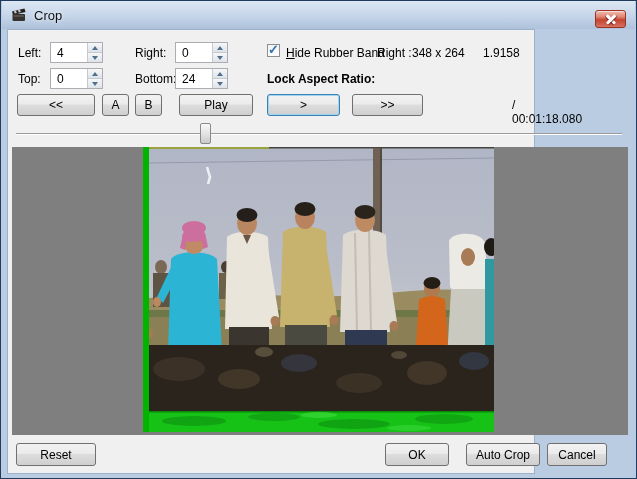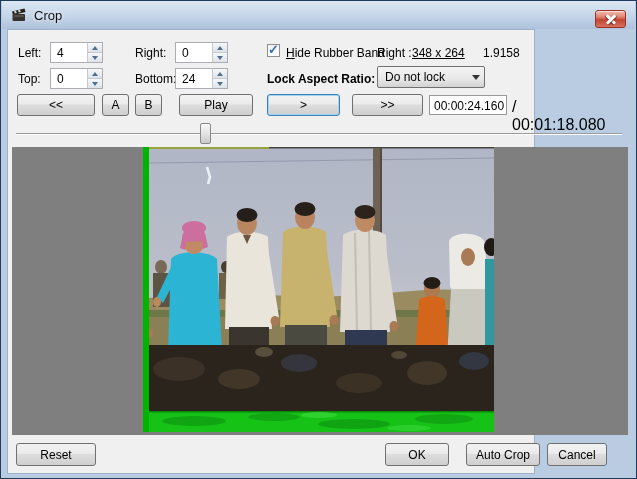--- a/index.html
+++ b/index.html
@@ -57,21 +57,21 @@
 
   
   .btn{position:absolute;height:22px;border:1px solid #707070;border-radius:3px;
     background:linear-gradient(#f2f2f2,#ebebeb 45%,#dddddd 50%,#cfcfcf);
     font-size:12px;display:flex;align-items:center;justify-content:center;cursor:pointer;}
   .btn.focused{border-color:#3c7fb1;box-shadow:inset 0 0 0 1px #9fd5f2;}
   .footer-btn{top:413px;height:23px;}
 
   
   .timebox{position:absolute;left:421px;top:65px;width:78px;height:20px;border:1px solid #999;background:#fff;font-size:12px;padding:3px 0 0 4px;}
-  .timetotal{position:absolute;left:504px;top:68px;font-size:16px;}
+  .timetotal{position:absolute;left:504px;top:68px;font-size:12px;}
 
   
   .slider-track{position:absolute;left:8px;top:103px;width:606px;height:2px;background:#9b9b9b;border-bottom:1px solid #fff;cursor:pointer;}
   .slider-handle{position:absolute;left:192px;top:93px;width:11px;height:21px;border:1px solid #8a8a8a;border-radius:2px;
     background:linear-gradient(#f8f8f8,#e2e2e2 55%,#c9c9c9);cursor:pointer;}
 
   
   .preview{position:absolute;left:4px;top:117px;width:616px;height:288px;background:#7f7f7f;}
   .video{position:absolute;left:131px;top:0;width:351px;height:285px;border-left:6px solid #00b400;box-shadow:inset 1px 0 0 #101010;cursor:crosshair;}
   .video svg{display:block;width:345px;height:285px;}
@@ -125,21 +125,21 @@
           </div>
       </div>
     </div>
 
     <div class="cb">
       <span class="mark">✓</span>
     </div>
     <span class="lbl" style="left:278px;top:16px;"><u>H</u><span>ide Rubber Band</span></span>
 
     <span class="lbl" style="left:369px;top:16px;">Right :</span>
-    <span class="lbl" style="left:404px;top:16px;text-decoration:underline;">348 x 264</span>
+    <span class="lbl" style="left:404px;top:16px;">348 x 264</span>
     <span class="lbl" style="left:475px;top:16px;">1.9158</span>
 
     <span class="lbl" style="left:10px;top:42px;">Top:</span>
     <div class="spin" style="left:42px;top:38px;">
       <div class="val">0</div>
       <div class="arrows">
         <div class="sbtn">
             <span class="tri-up"></span>
           </div>
         <div class="sbtn">
@@ -155,34 +155,27 @@
         <div class="sbtn">
             <span class="tri-up"></span>
           </div>
         <div class="sbtn">
             <span class="tri-down"></span>
           </div>
       </div>
     </div>
 
     <span class="lbl" style="left:259px;top:42px;font-weight:bold;">Lock Aspect Ratio:</span>
-    <div class="combo">
-      <span>Do not lock</span>
-      <span class="arrow-zone">
-          <span class="tri-dd"></span>
-        </span>
-    </div>
 
     <div class="btn" style="left:9px;top:64px;width:78px;">&lt;&lt;</div>
     <div class="btn" style="left:94px;top:64px;width:27px;">A</div>
     <div class="btn" style="left:127px;top:64px;width:27px;">B</div>
     <div class="btn" style="left:171px;top:64px;width:74px;">Play</div>
     <div class="btn focused" style="left:259px;top:64px;width:73px;">&gt;</div>
     <div class="btn" style="left:344px;top:64px;width:71px;">&gt;&gt;</div>
-    <div class="timebox">00:00:24.160</div>
     <span class="timetotal">/ 00:01:18.080</span>
 
     <div class="slider-track"></div>
     <div class="slider-handle"></div>
 
     <div class="preview">
       <div class="video">
         <svg viewBox="0 0 345 285" preserveAspectRatio="none">
           <defs>
             <linearGradient id="sky" x1="0" y1="0" x2="0" y2="1">

